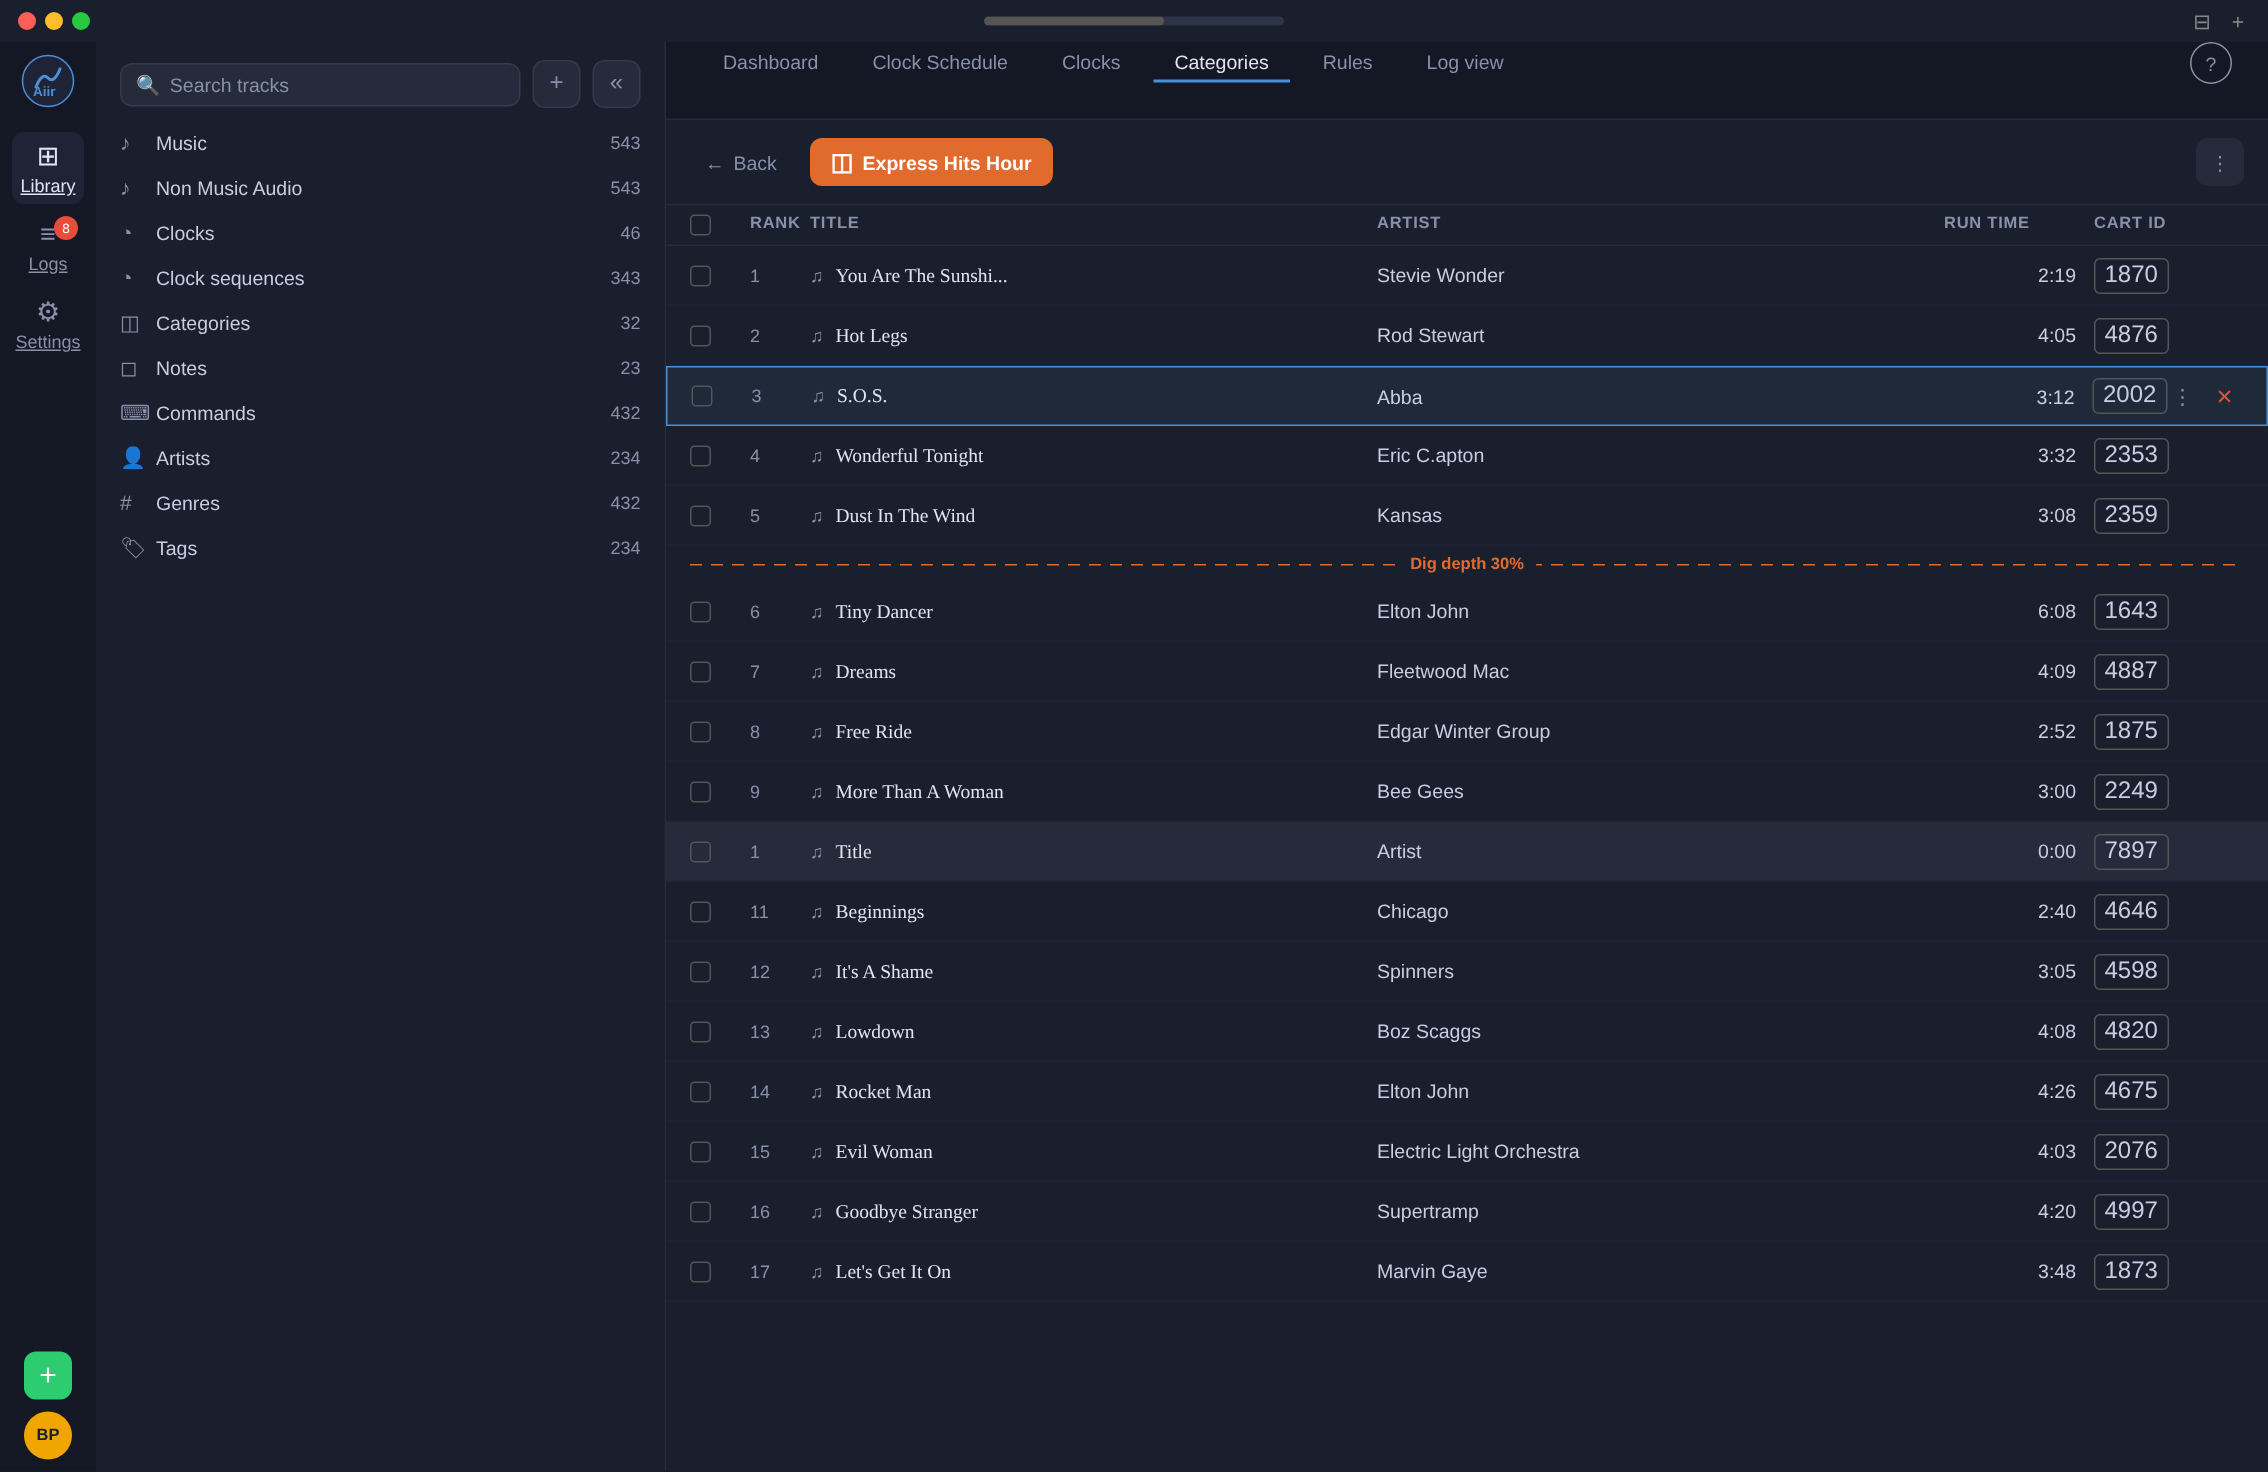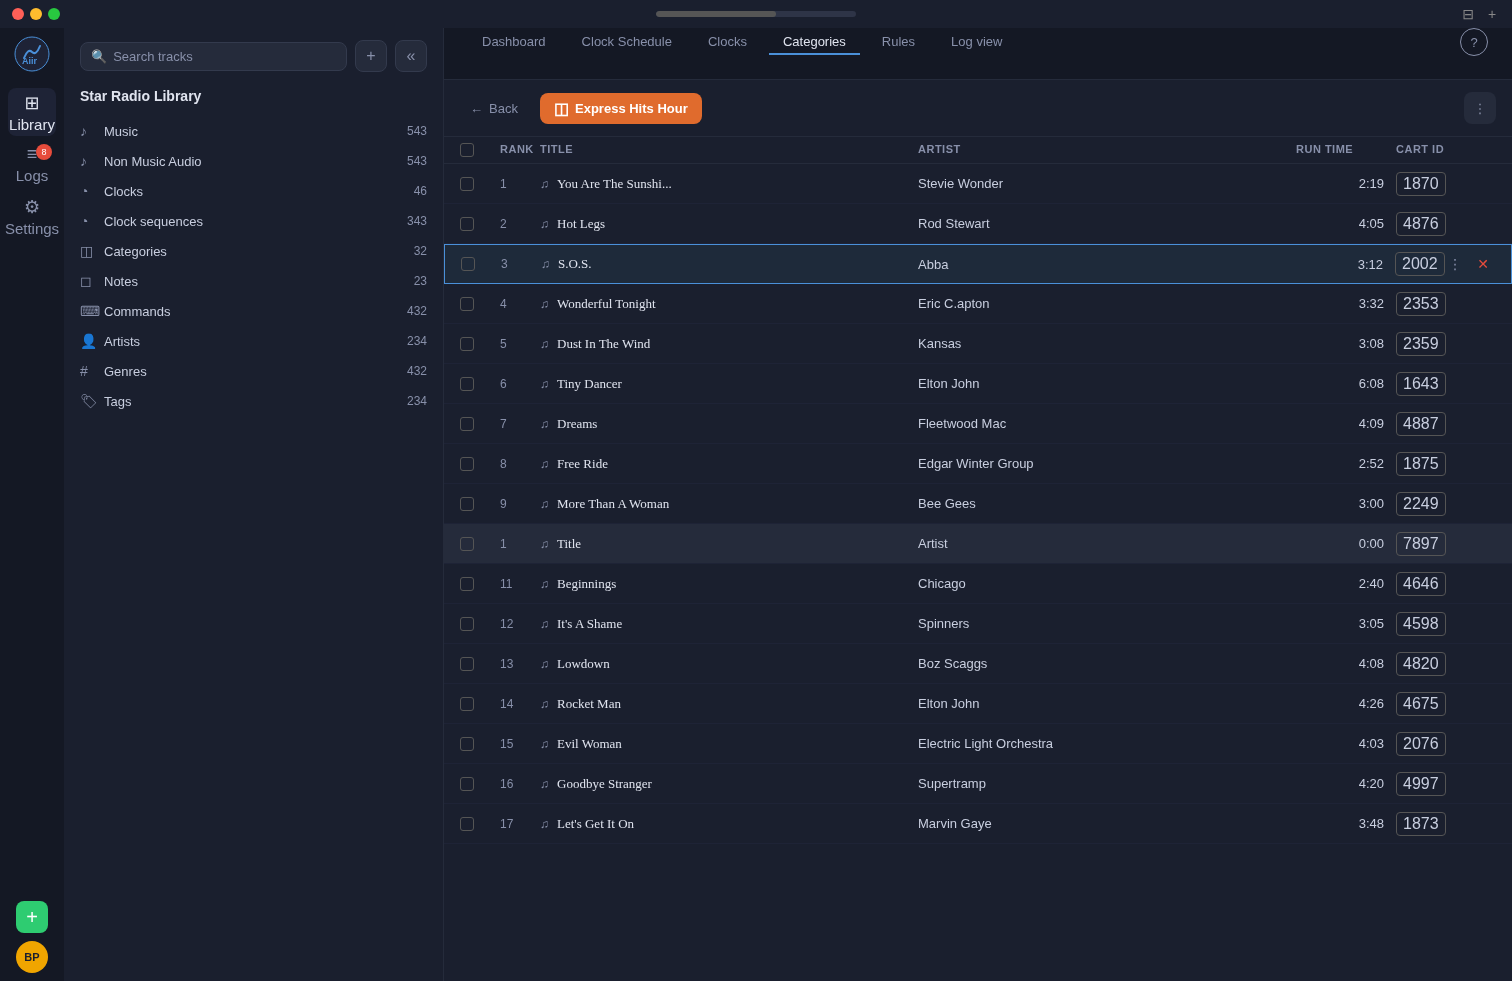--- a/index.html
+++ b/index.html
@@ -100,21 +100,21 @@
       align-items: center;
       justify-content: center;
       border-radius: 8px;
       cursor: pointer;
       gap: 2px;
       position: relative;
     }
     .icon-bar-item.active { background: #1e2336; }
     .icon-bar-item .icon-symbol { font-size: 18px; color: #8890aa; }
     .icon-bar-item.active .icon-symbol { color: #e0e4ef; }
-    .icon-bar-item .icon-label { font-size: 15px; color: #8890aa; }
+    .icon-bar-item .icon-label { font-size: 12px; color: #8890aa; text-decoration: underline; }
     .icon-bar-item.active .icon-label { color: #e0e4ef; }
     .badge {
       position: absolute;
       top: 4px;
       right: 4px;
       background: #e74c3c;
       color: white;
       font-size: 9px;
       width: 16px;
       height: 16px;
@@ -506,21 +506,20 @@
 
     <div class="library-header">
       <div class="search-box">
         <span class="search-icon">🔍</span>
         <input type="text" placeholder="Search tracks" style="">
       </div>
       <div class="header-btn">+</div>
       <div class="header-btn">«</div>
     </div>
 
-    <div class="library-title">Star Radio Library</div>
 
     <div class="library-items">
 
       <div class="library-item">
         <span class="item-icon">♪</span>
         <span class="item-label">Music</span>
         <span class="item-count">543</span>
       </div>
 
       <div class="library-item">
@@ -695,20 +694,24 @@
                 <span class="title-text">Dust In The Wind</span>
               </div>
               <div class="artist-text">Kansas</div>
               <div class="runtime-text">3:08</div>
               <div class="cart-cell">
                 <span class="cart-id">2359</span>
               </div>
             </div>
           </div>
 
+        <div class="dig-depth-divider">
+          <div class="dig-depth-line"></div>
+          <div class="dig-depth-label">Dig depth 30%</div>
+        </div>
 
         <div id="tracks-below">
             <div class="table-row">
               <div class="check-cell">
                 <div class="checkbox"></div>
               </div>
               <div class="rank-cell">6</div>
               <div class="title-cell">
                 <span class="music-icon">♫</span>
                 <span class="title-text">Tiny Dancer</span>

